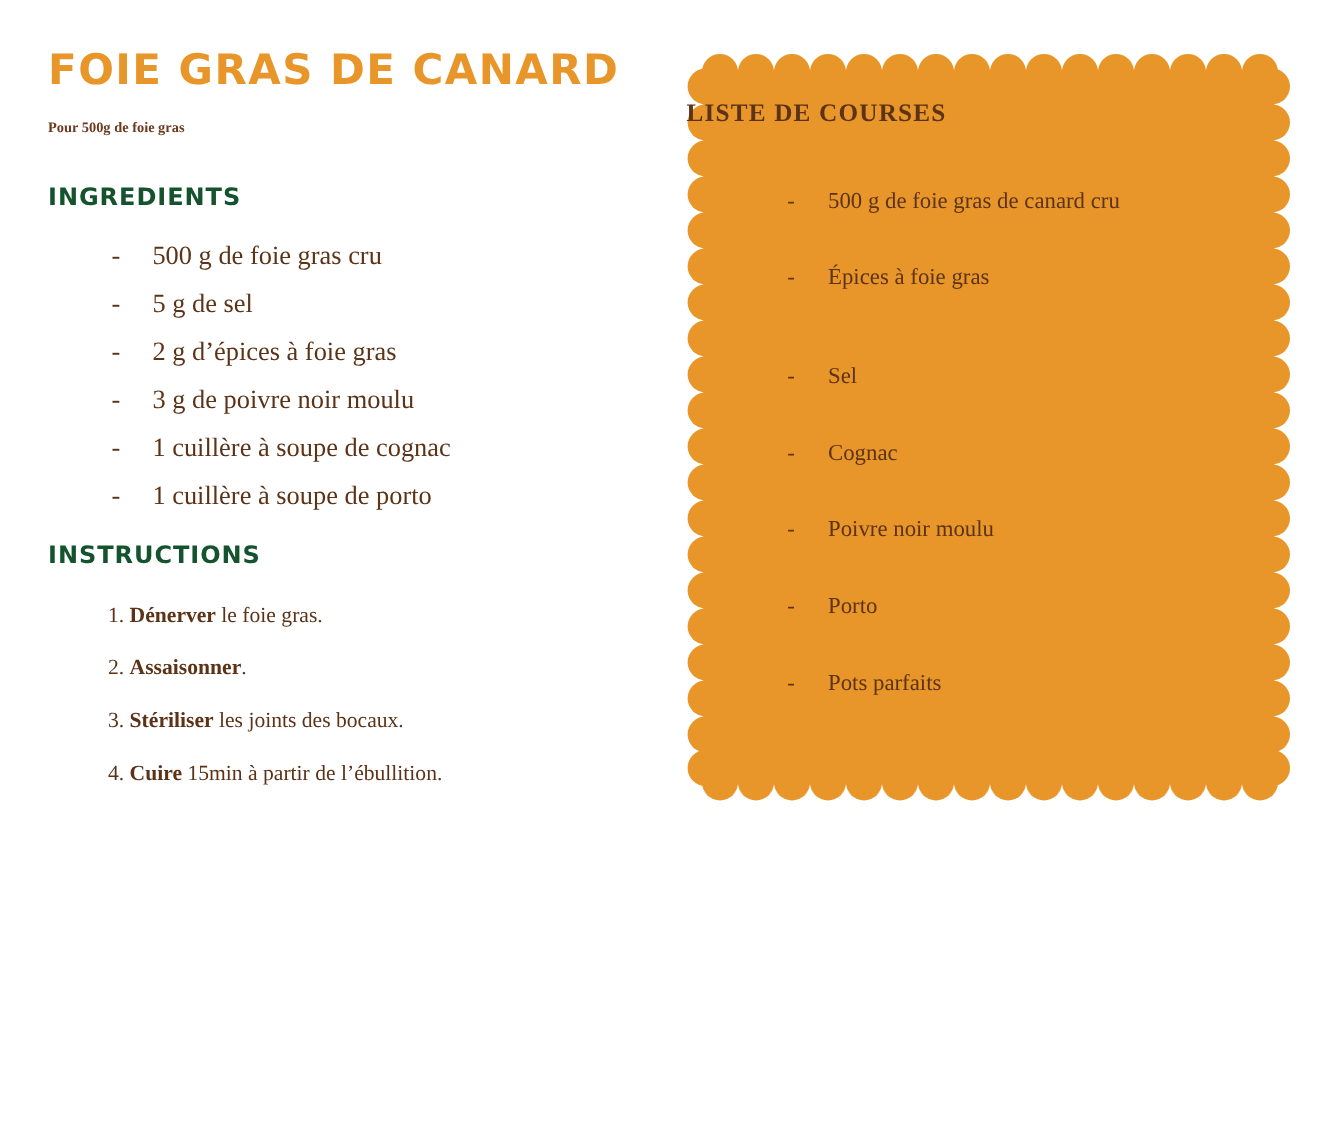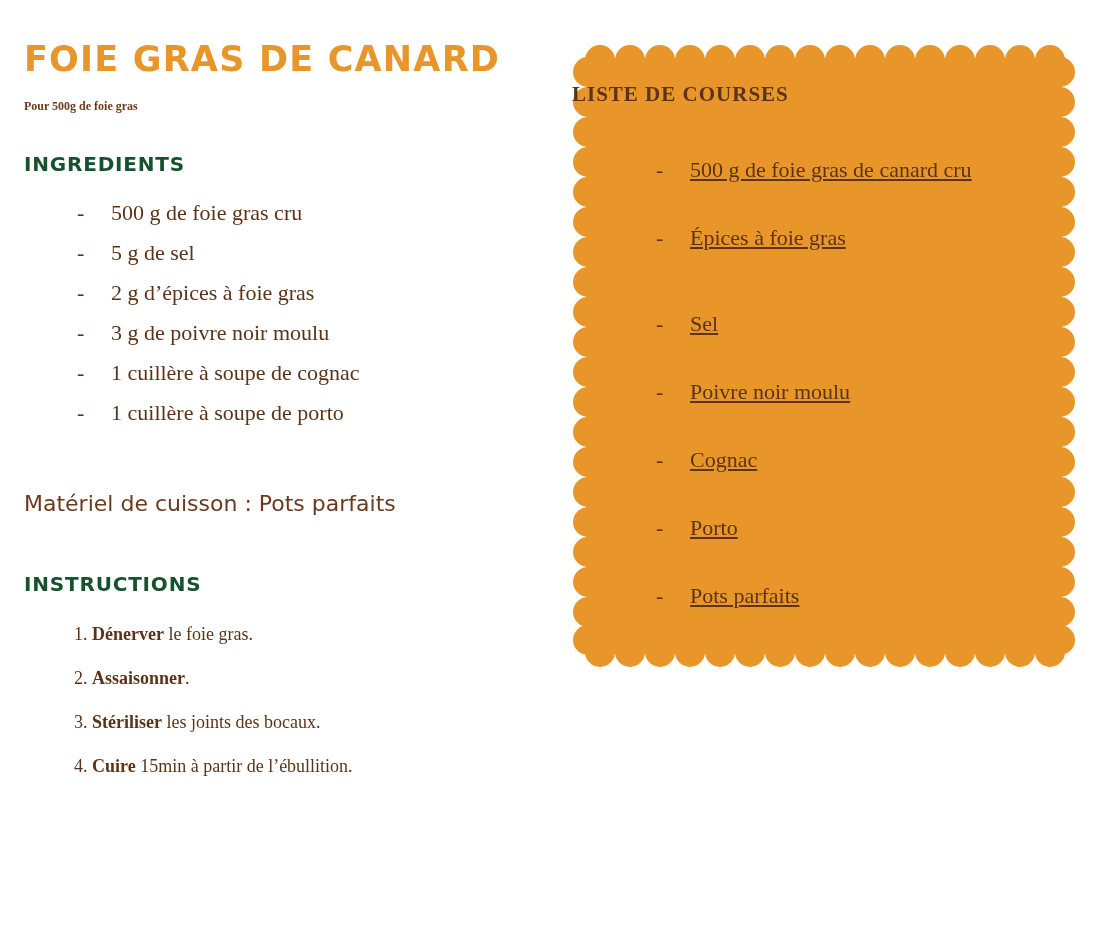--- a/index.html
+++ b/index.html
@@ -16,21 +16,21 @@
   }
   .page {
     position: relative;
     width: 1100px;
     height: 952px;
   }
 
   
   .recipe {
     position: absolute;
-    left: 24px;
+    left: 40px;
     top: 40px;
     width: 500px;
   }
   .recipe-title {
     font-family: "DejaVu Sans", sans-serif;
     font-weight: bold;
     font-size: 35px;
     letter-spacing: 1.2px;
     color: #e8962a;
     margin: 0 0 20px 0;
@@ -122,25 +122,24 @@
     text-align: left;
     margin: 38px 0 0 0;
   }
   ul.shopping-list {
     list-style: none;
     margin: 50px 0 0 0;
     padding: 0 0 0 84px;
   }
   ul.shopping-list li {
     position: relative;
-    font-size: 22px;
+    font-size: 19px;
     color: #5c3317;
     padding-left: 34px;
     margin-bottom: 42px;
-    text-decoration: underline;
   }
   ul.shopping-list li::before {
     content: "-";
     position: absolute;
     left: 0;
     top: 0;
     color: #5c3317;
   }
   ul.shopping-list li.gap {
     margin-bottom: 60px;
@@ -158,21 +157,20 @@
     <h2 class="section-heading">INGREDIENTS</h2>
     <ul class="ingredients">
       <li>500 g de foie gras cru</li>
       <li>5 g de sel</li>
       <li>2 g d’épices à foie gras</li>
       <li>3 g de poivre noir moulu</li>
       <li>1 cuillère à soupe de cognac</li>
       <li>1 cuillère à soupe de porto</li>
     </ul>
 
-    <div class="equipment">Matériel de cuisson : Pots parfaits</div>
 
     <h2 class="section-heading">INSTRUCTIONS</h2>
     <ol class="instructions">
       <li><b>Dénerver</b><span> le foie gras.</span></li>
       <li><b>Assaisonner</b><span>.</span></li>
       <li><b>Stériliser</b><span> les joints des bocaux.</span></li>
       <li><b>Cuire</b><span> 15min à partir de l’ébullition.</span></li>
     </ol>
   </div>
 
@@ -261,21 +259,21 @@
           <circle cx="488" cy="596" r="15"></circle>
       </g>
     </svg>
 
     <div class="card-content">
       <div class="card-title">LISTE DE COURSES</div>
       <ul class="shopping-list">
         <li>500 g de foie gras de canard cru</li>
         <li class="gap">Épices à foie gras</li>
         <li>Sel</li>
+        <li>Cognac</li>
         <li>Poivre noir moulu</li>
-        <li>Cognac</li>
         <li>Porto</li>
         <li>Pots parfaits</li>
       </ul>
     </div>
   </div>
 
 </div>
 
 </body></html>

